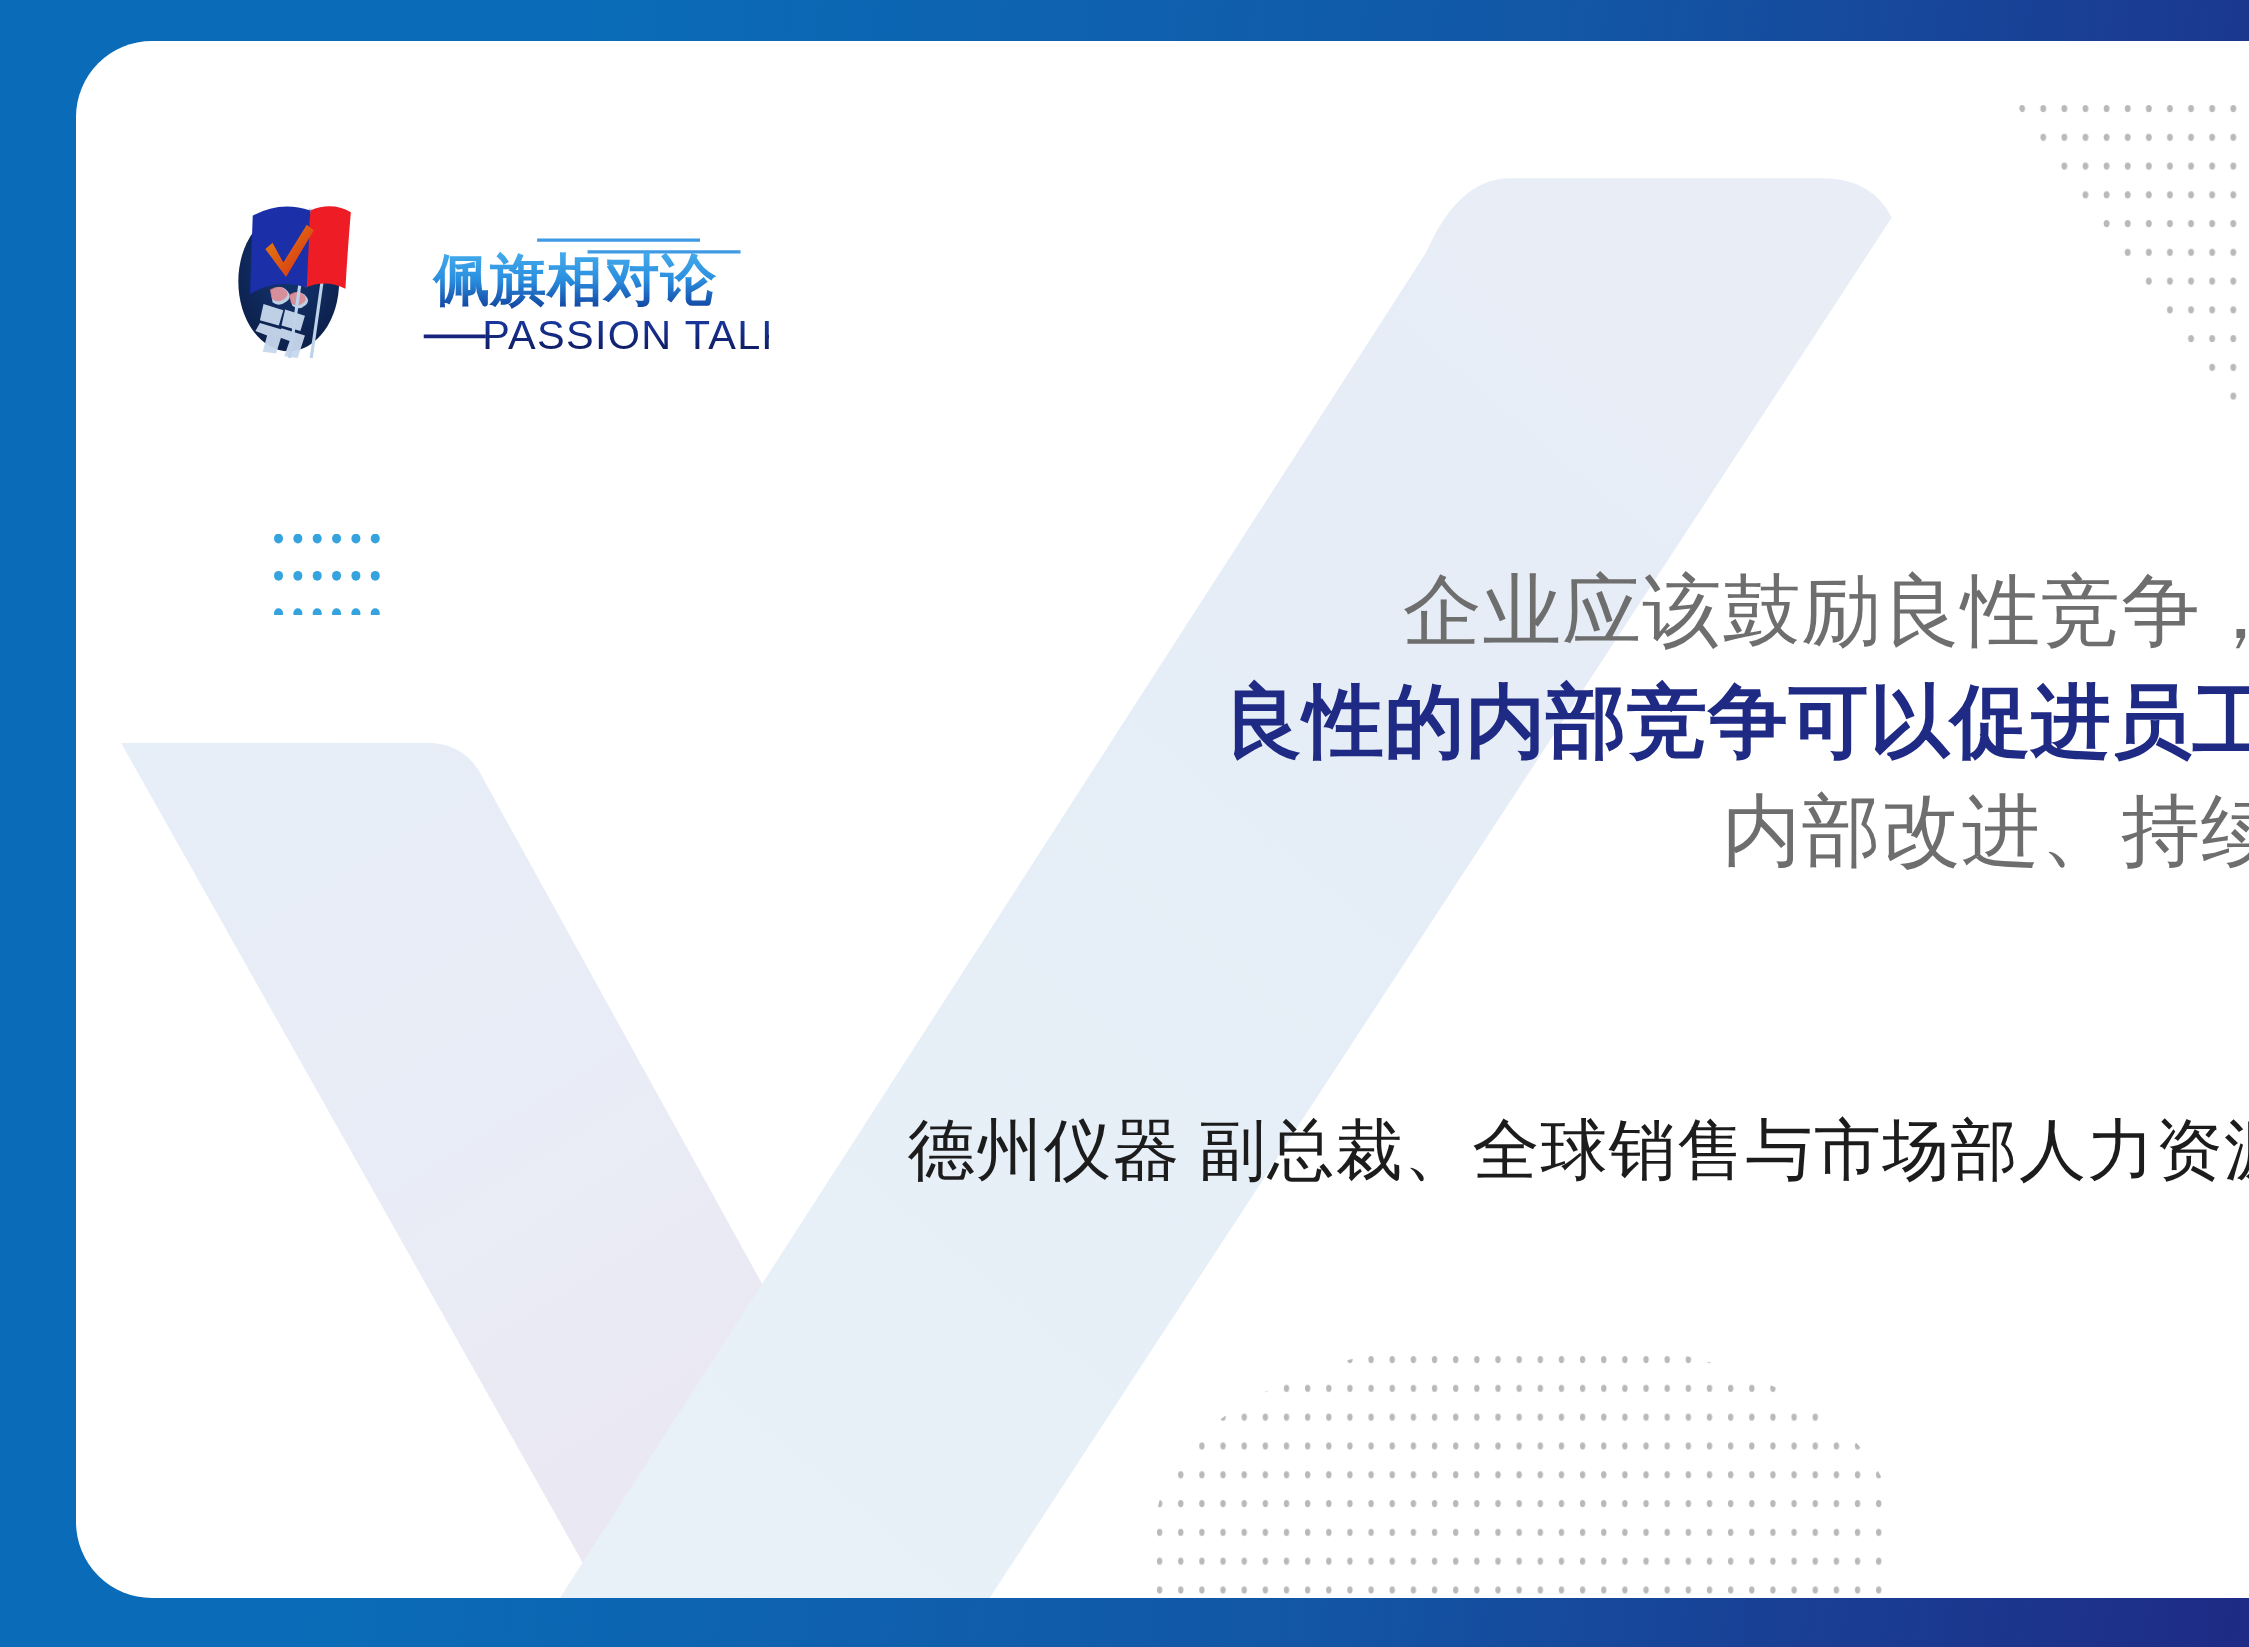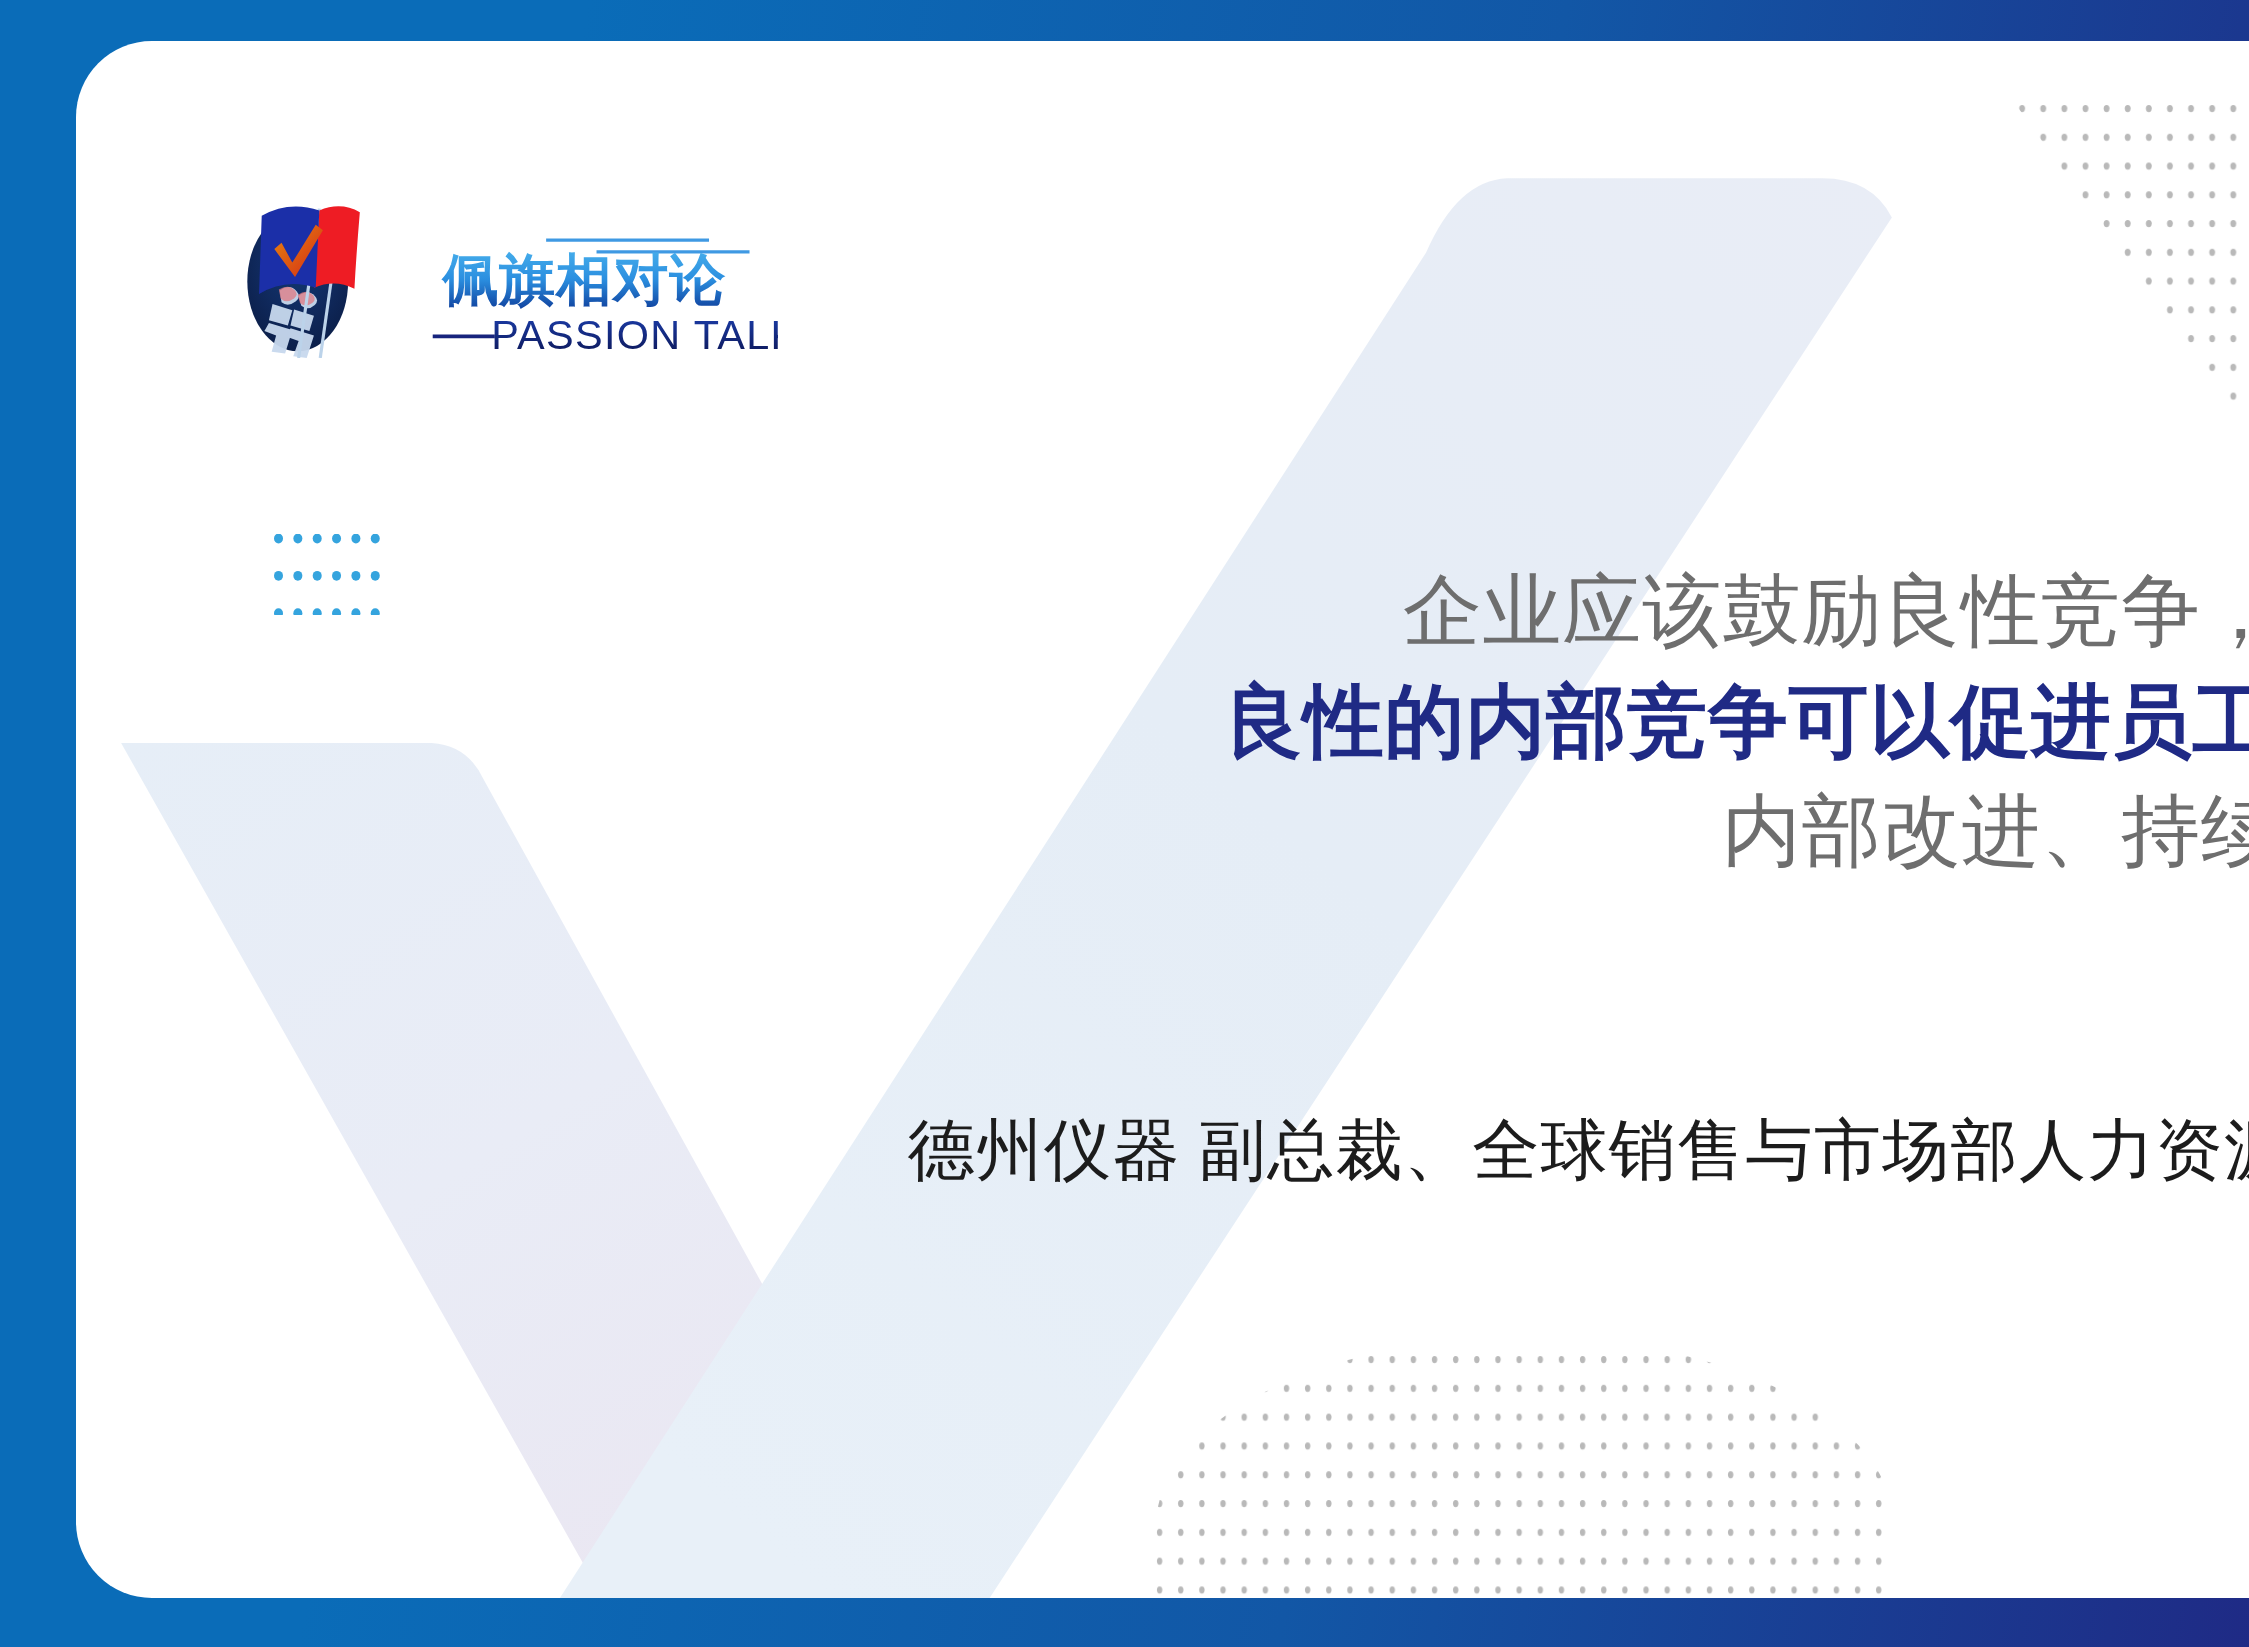--- a/index.html
+++ b/index.html
@@ -36,21 +36,21 @@
     left: 0; top: 0; width: 100%; height: 100%;
   }
   #v-left svg, #v-right svg { display: block; }
 
   
   .dotgrid { position: absolute; }
 
   
   #logo {
     position: absolute;
-    left: 155px; top: 128px;
+    left: 146px; top: 128px;
     width: 547px; height: 189px;
   }
   #logo svg { display: block; }
 
   
   #quote-block {
     position: absolute;
     left: 0; top: 517px;
     width: 2763px;
     text-align: right;

